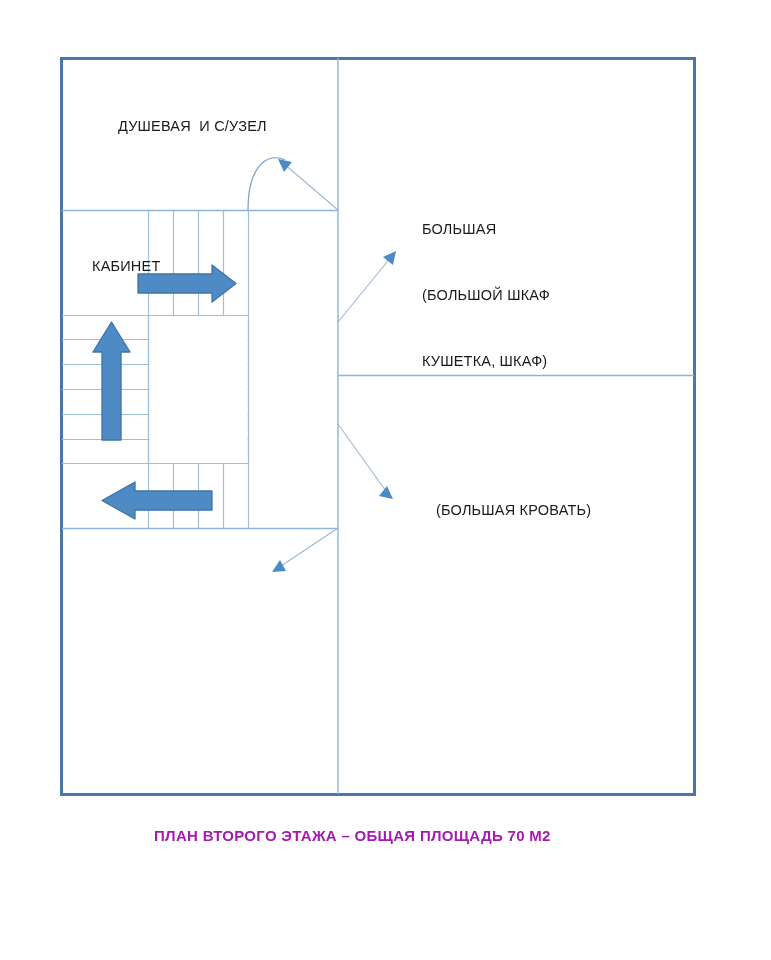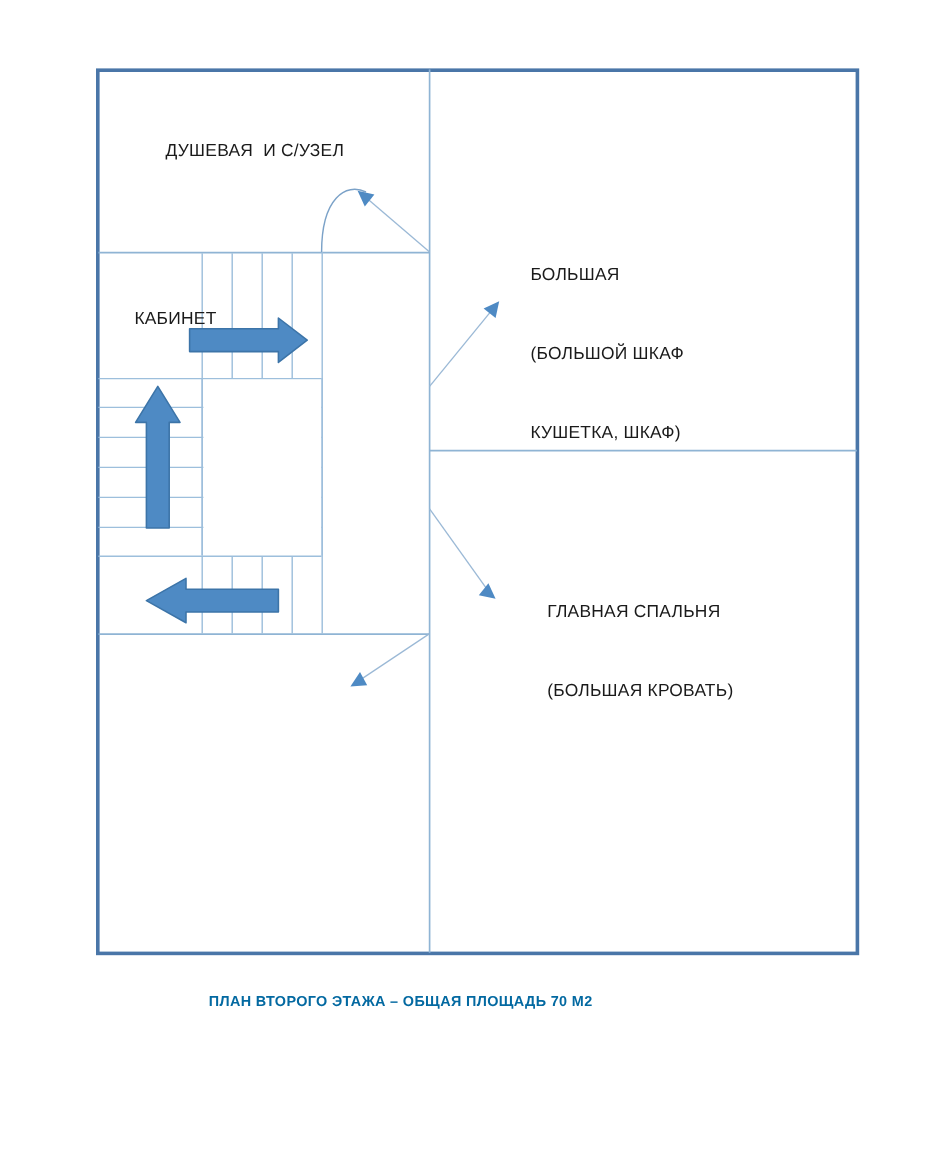--- a/index.html
+++ b/index.html
@@ -13,21 +13,20 @@
     font-family: "Liberation Sans", sans-serif;
     -webkit-font-smoothing: antialiased;
     position: relative;
     overflow: hidden;
   }
   #plan-root {
     position: absolute;
     left: 0; top: 0;
     width: 748px;
     height: 960px;
-    margin-left: 20px;
   }
   svg.plan-svg {
     position: absolute;
     left: 0;
     top: 0;
     width: 771px;
     height: 960px;
     display: block;
   }
   .room-label {
@@ -35,23 +34,23 @@
     color: #1a1a1a;
     font-family: "Liberation Sans", sans-serif;
     font-size: 14.5px;
     line-height: 22px;
     letter-spacing: 0.2px;
     white-space: pre;
     font-weight: 400;
   }
   .caption {
     position: absolute;
-    color: #0369a1;
+    color: #a21caf;
     font-family: "Liberation Sans", sans-serif;
-    font-size: 12px;
+    font-size: 15px;
     font-weight: bold;
     letter-spacing: 0.3px;
     white-space: pre;
   }
   #label-shower   { left: 118px; top: 115px; }
   #label-stairs   { left: 92px;  top: 255px; }
   #label-office   { left: 422px; top: 174px; }
   #label-master   { left: 436px; top: 455px; }
   #label-bedroom2 { left: 108px; top: 620px; }
   #caption-main   { left: 154px; top: 827px; }
@@ -135,21 +134,20 @@
 
   <div class="room-label" id="label-stairs">КАБИНЕТ</div>
 
   <div class="room-label" id="label-office">
     <div>БОЛЬШАЯ</div>
     <div>(БОЛЬШОЙ ШКАФ</div>
     <div>КУШЕТКА, ШКАФ)</div>
   </div>
 
   <div class="room-label" id="label-master">
-    <div>ГЛАВНАЯ СПАЛЬНЯ</div>
     <div>(БОЛЬШАЯ КРОВАТЬ)</div>
   </div>
 
   <div class="room-label" id="label-bedroom2">
   </div>
 
   <div class="caption" id="caption-main">ПЛАН ВТОРОГО ЭТАЖА – ОБЩАЯ ПЛОЩАДЬ 70 М2</div>
 
 </div>
 

